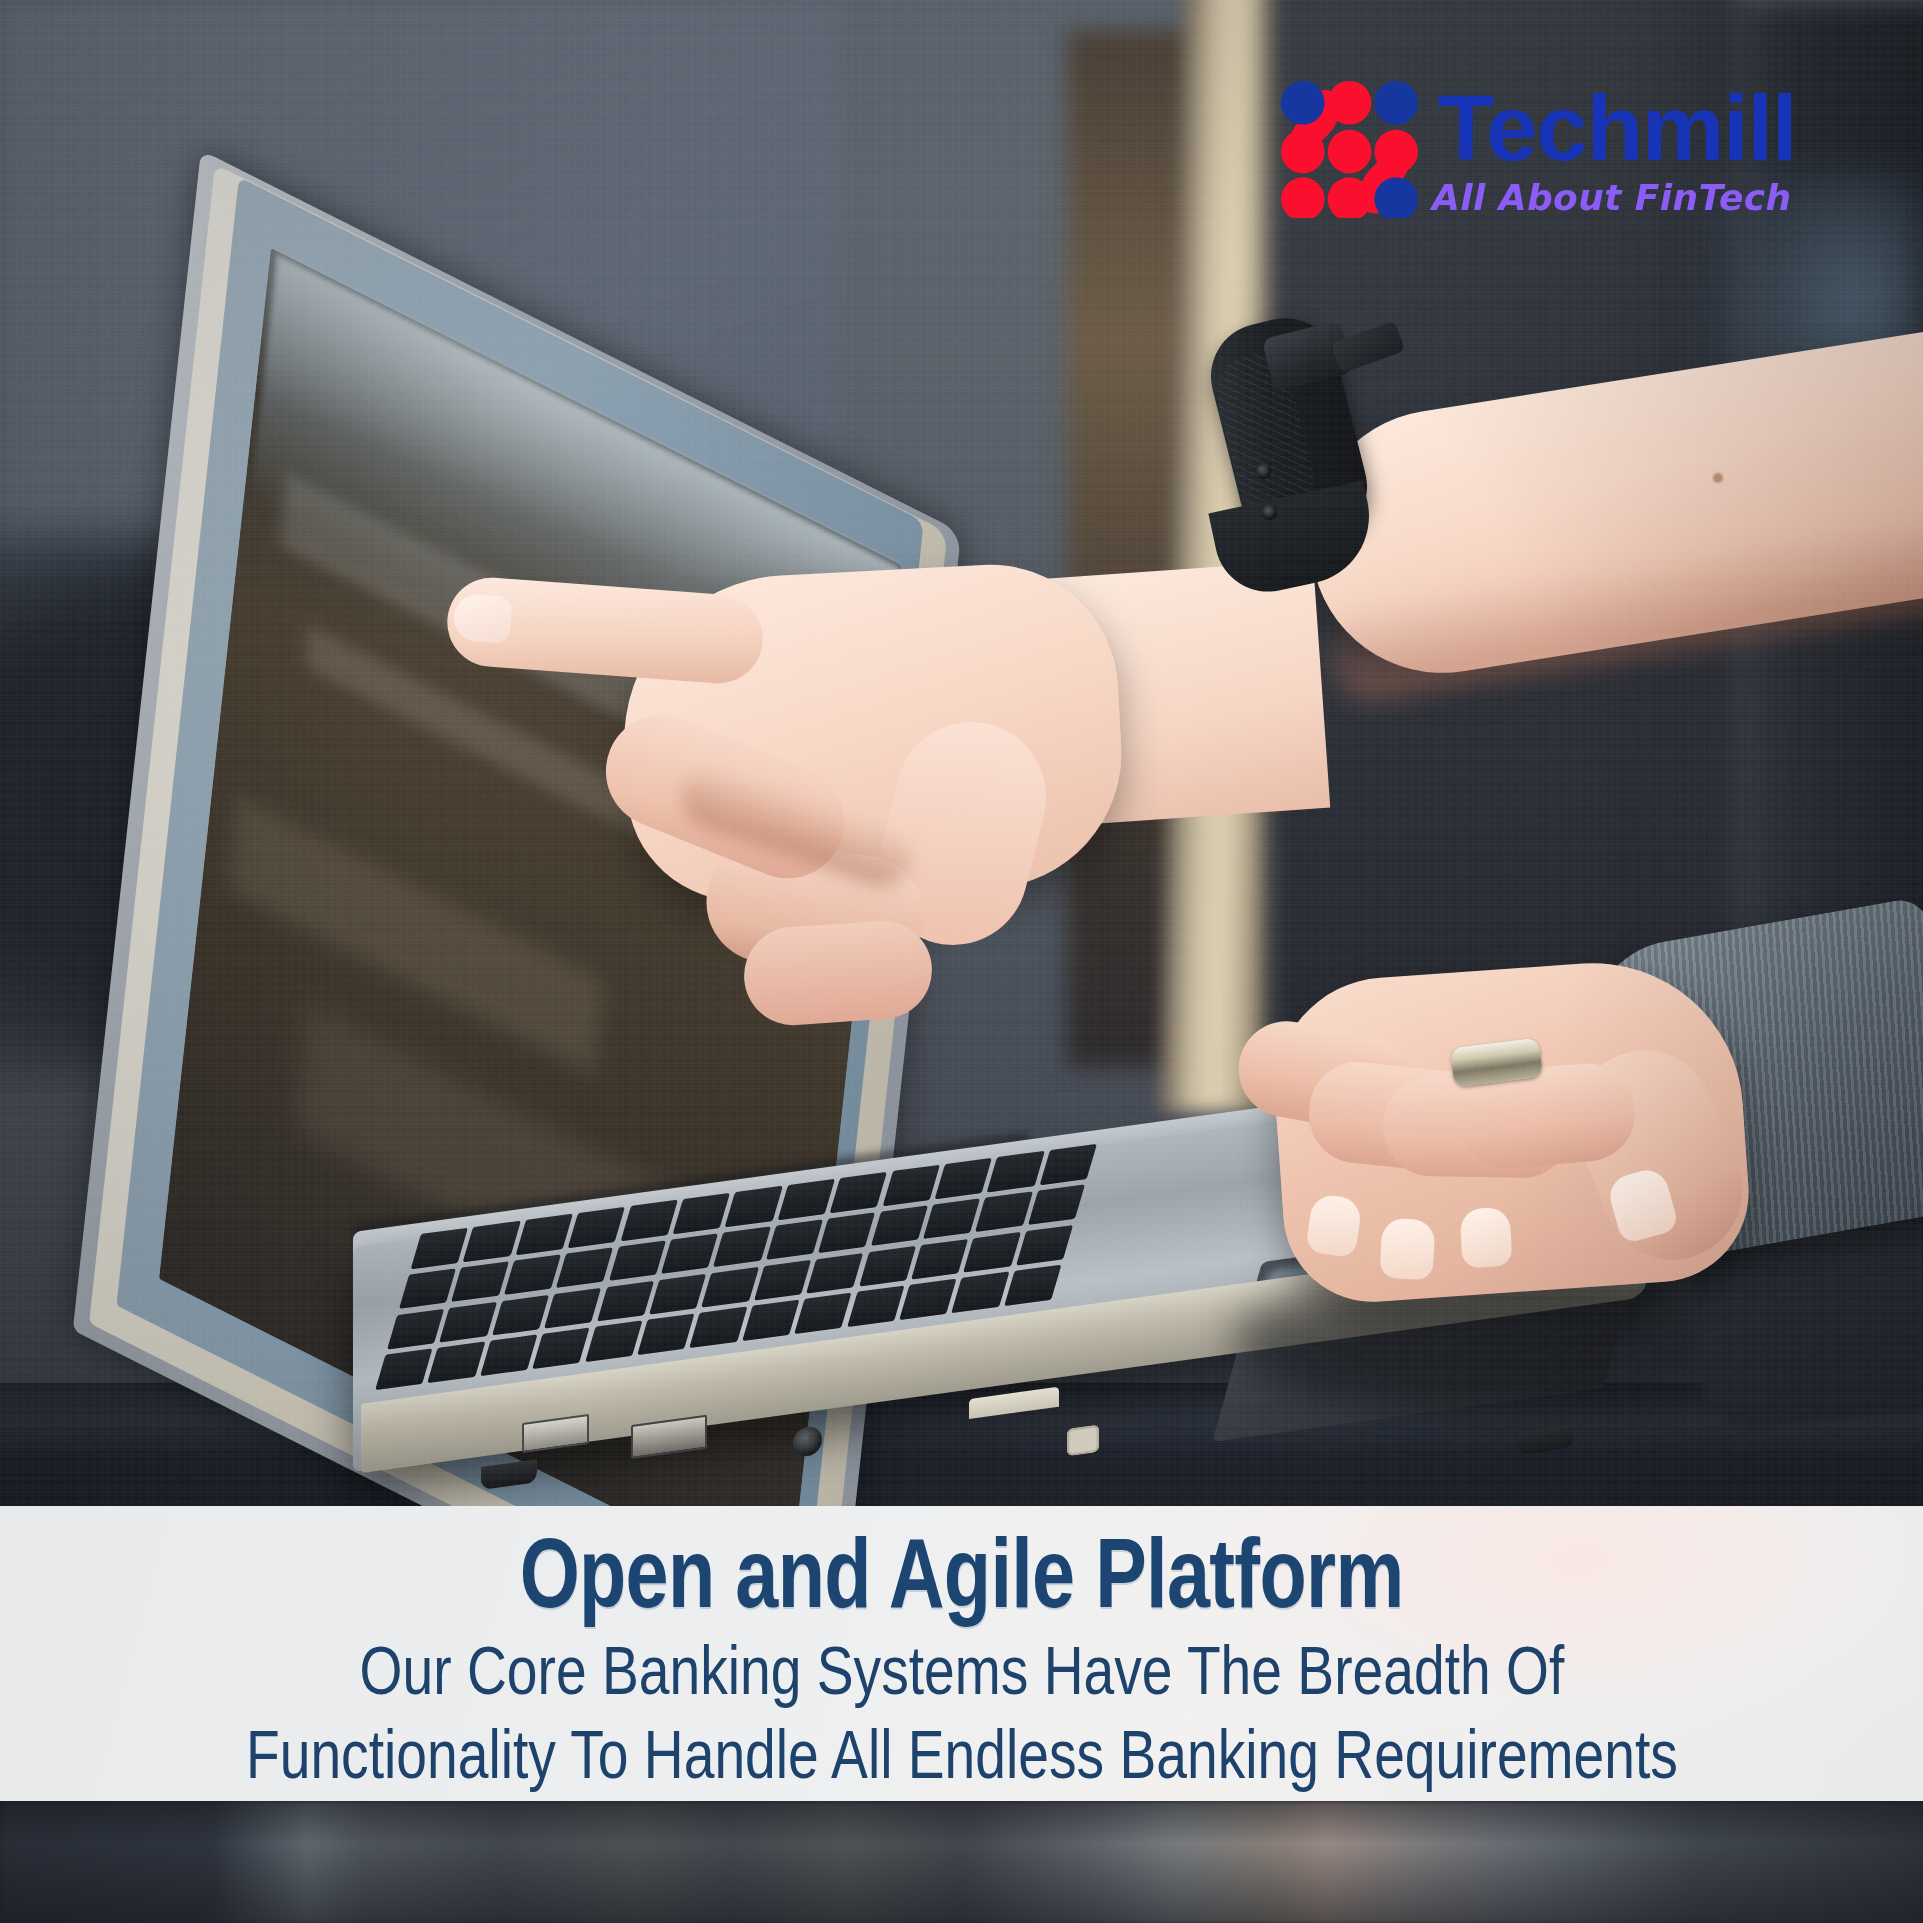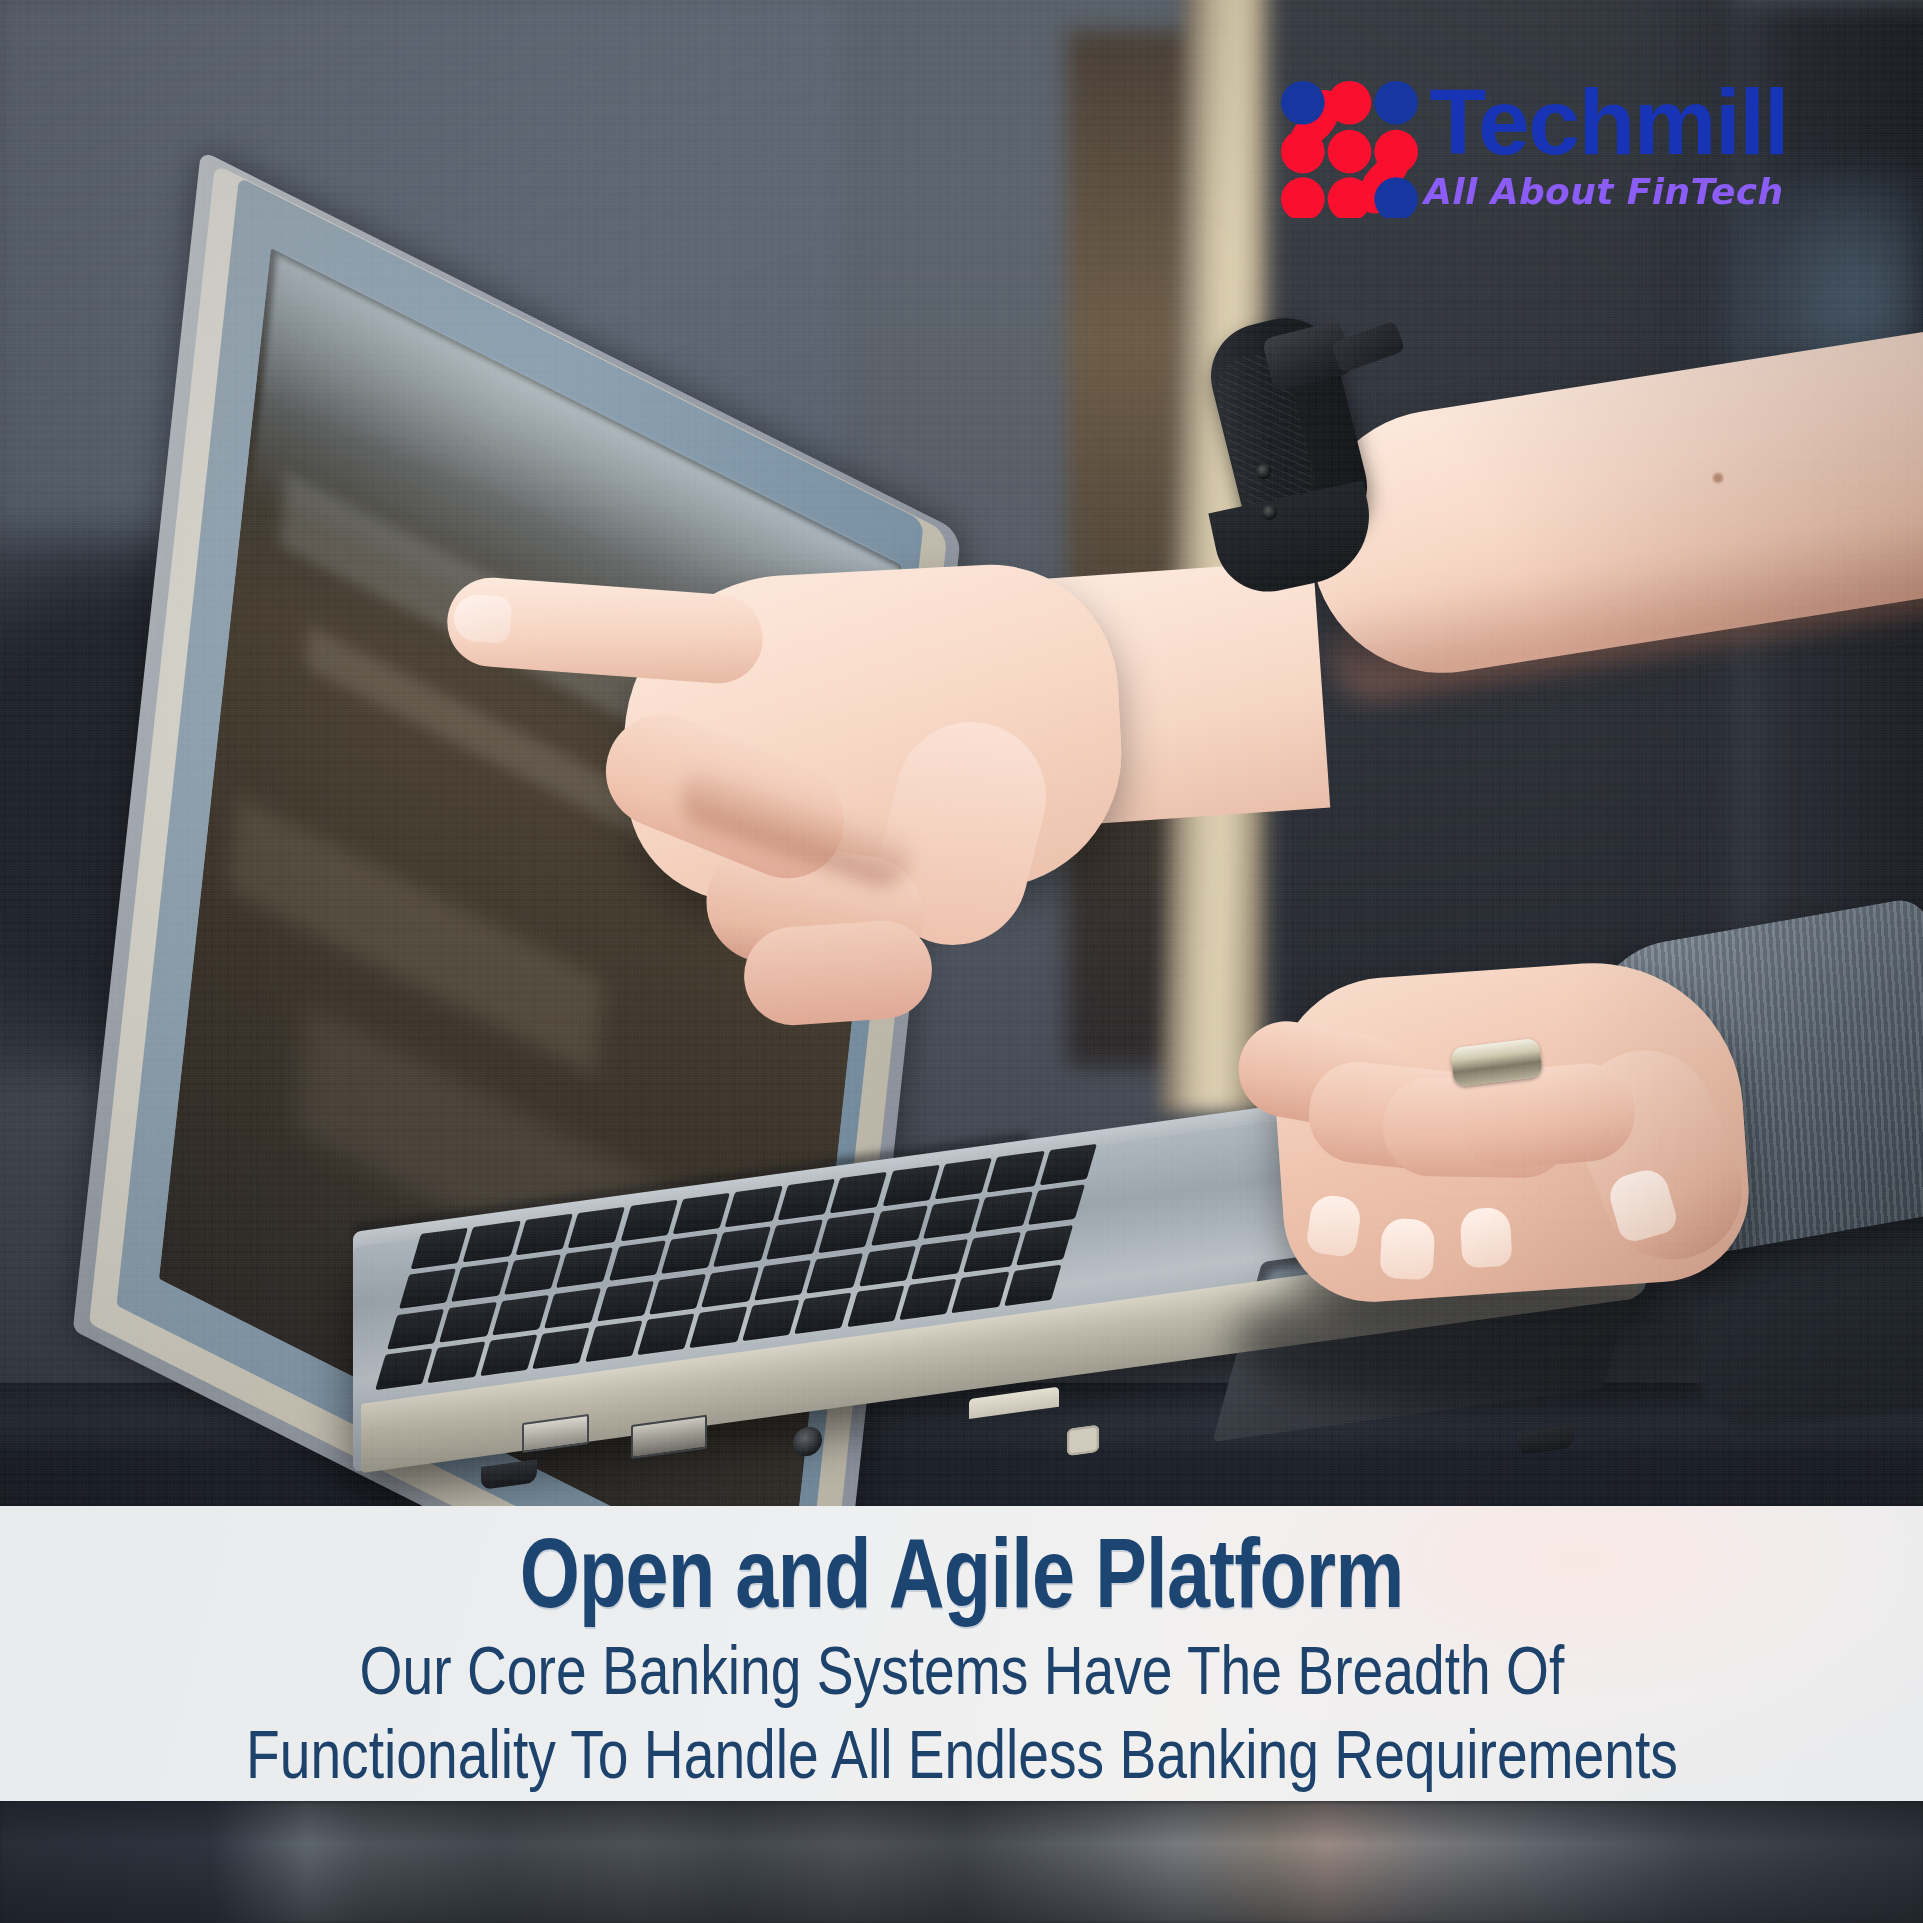--- a/index.html
+++ b/index.html
@@ -446,22 +446,22 @@
     background-image:
       repeating-linear-gradient(0deg, rgba(255,255,255,.5) 0 0.8px, rgba(0,0,0,0) 0.8px 2.3px),
       repeating-linear-gradient(90deg, rgba(255,255,255,.4) 0 0.8px, rgba(0,0,0,0) 0.8px 2.3px);
   }
 
   
   .logo {
     position: absolute;
     left: 1278px; top: 71px;
     display: flex;
-    align-items: center;
-    gap: 3px;
+    align-items: flex-end;
+    gap: 11px;
     z-index: 40;
   }
   .logo-mark { position: relative; width: 143px; height: 147px; }
   .logo-mark svg { display: block; width: 143px; height: 147px; }
   .logo-text { display: flex; flex-direction: column; align-items: flex-end; }
   .logo-word {
     font-family: "Liberation Sans", sans-serif;
     font-weight: 700;
     font-size: 93px;
     line-height: 0.98;

